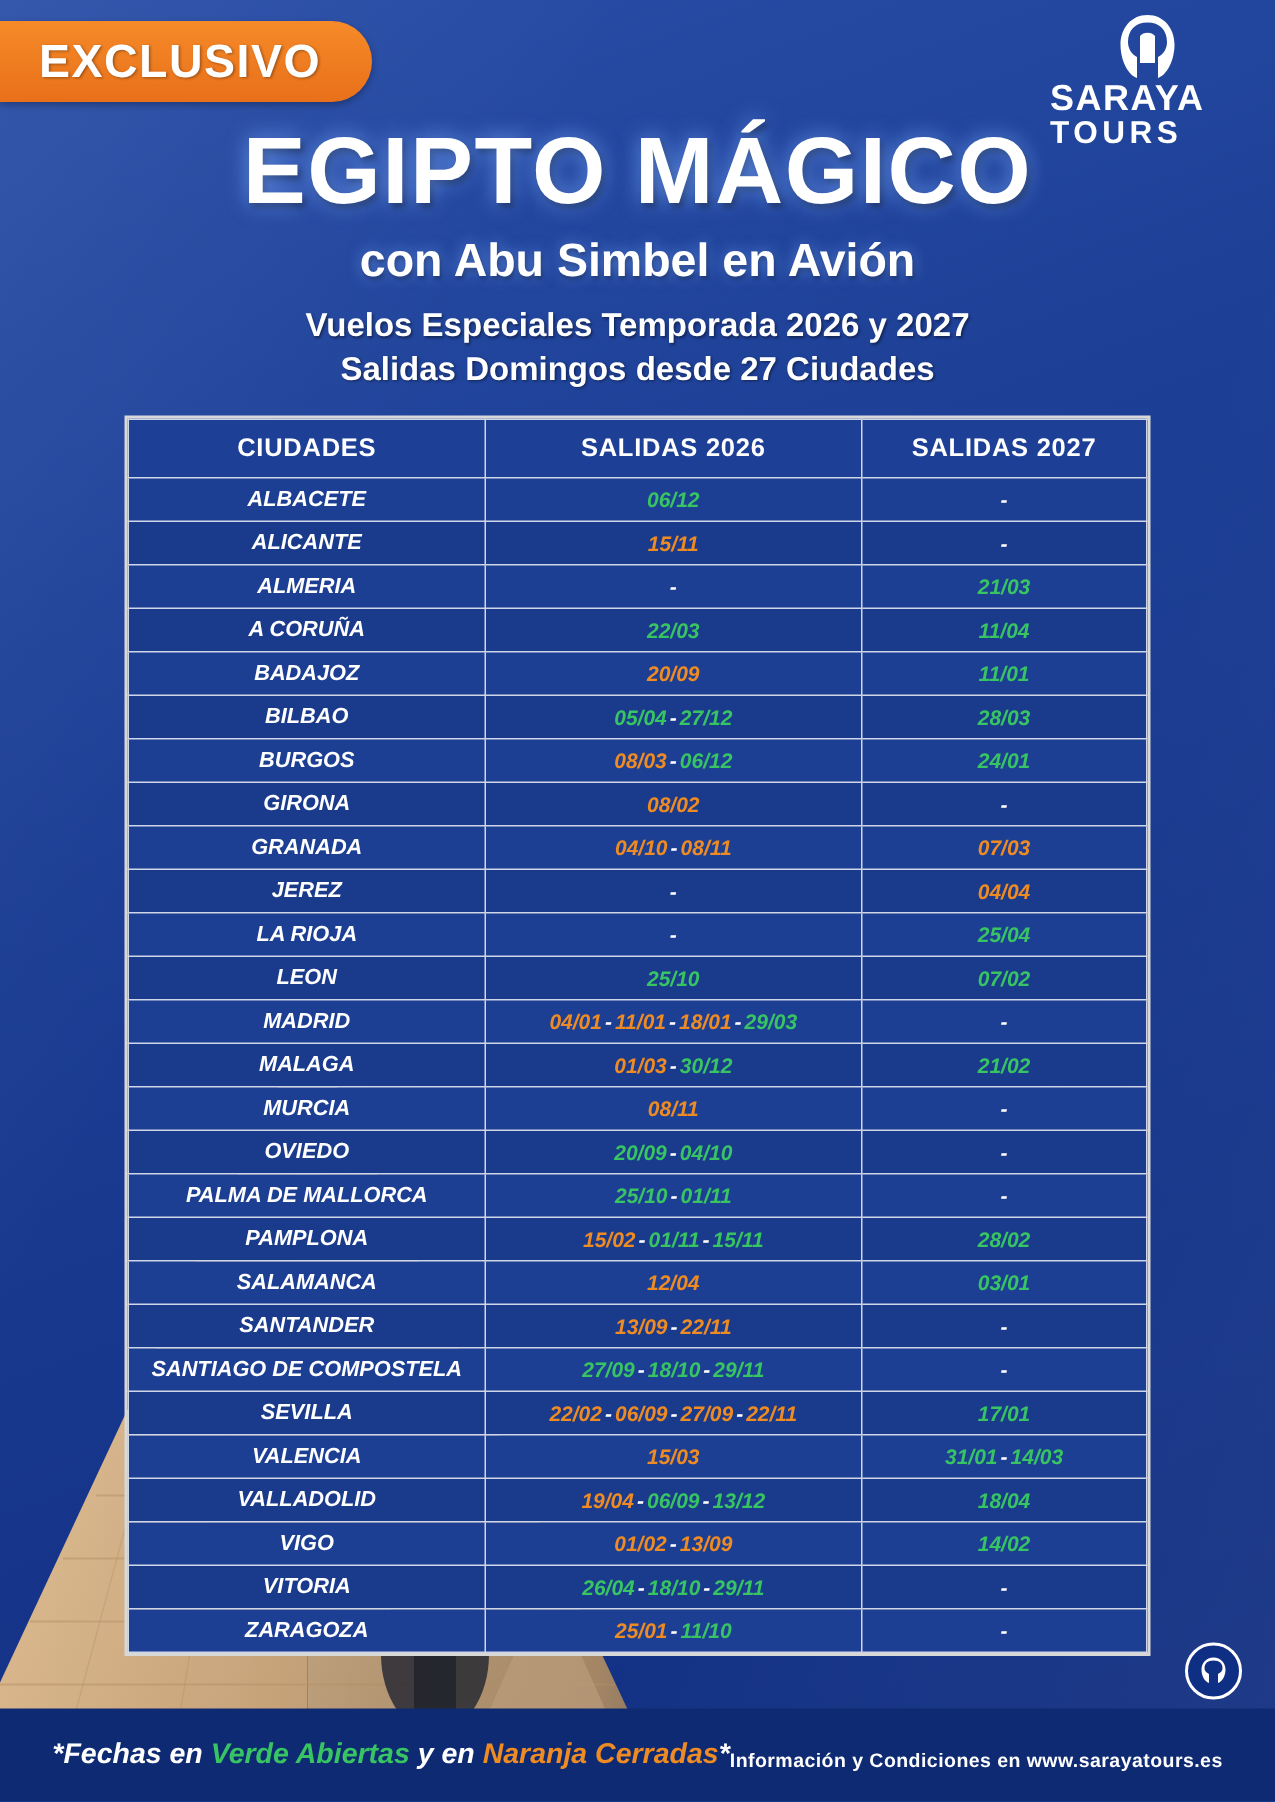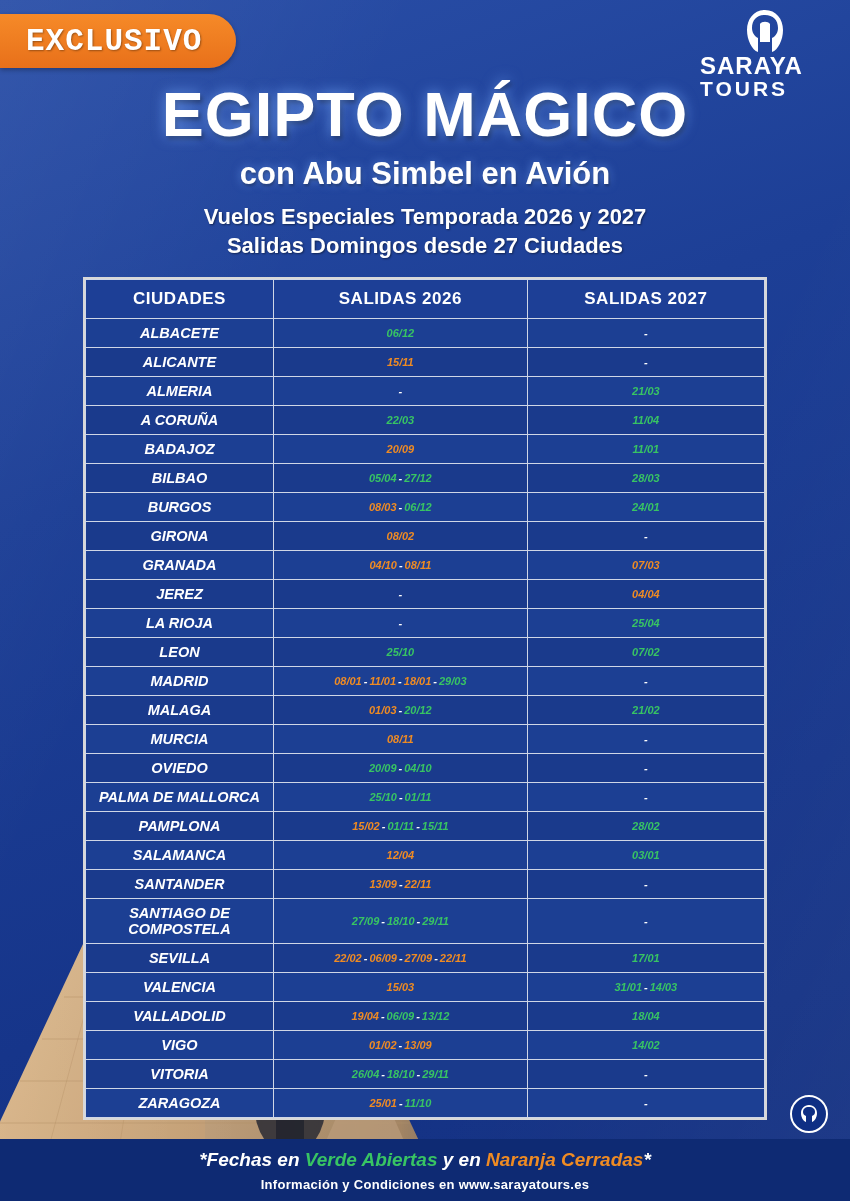--- a/index.html
+++ b/index.html
@@ -38,21 +38,20 @@
   .ribbon {
     position: absolute;
     left: 0; top: 14px;
     height: 54px;
     padding: 0 34px 0 26px;
     display: flex; align-items: center;
     background: linear-gradient(180deg,#f68a28 0%, #e8701a 100%);
     border-radius: 0 27px 27px 0;
     box-shadow: 0 2px 5px rgba(0,0,0,0.3);
     z-index: 6;
-    font-family: Liberation Mono, monospace;
   }
   .ribbon span {
     color: #ffffff;
     font-size: 31px;
     font-weight: bold;
     letter-spacing: 1px;
     text-shadow: 1px 1px 2px rgba(0,0,0,0.35);
   }
 
   
@@ -114,34 +113,34 @@
     background: #1d3f96;
     color: #ffffff;
     font-size: 17px;
     font-style: normal;
     letter-spacing: 0.5px;
     padding: 9px 4px;
   }
   tbody td { padding: 6px 4px; font-size: 14.5px; }
   tbody tr { background: #1c3f93; }
   tbody tr:nth-child(even) { background: #1a3a8c; }
-  td.city { color:#ffffff; width: 188px; font-size: 14.5px; }
-  td.dates { color:#ffffff; font-size: 11px; }
+  td.city { color:#ffffff; width: 238px; font-size: 14.5px; }
+  td.dates { color:#ffffff; font-size: 14px; }
   .g { color:#38c463; }
   .o { color:#ef8b23; }
   .sep { color:#ffffff; padding: 0 2px; }
   .dash { color:#ffffff; }
 
   
   .footer {
     position:absolute; left:0; right:0; bottom:0;
     height: 62px;
     background: #0e2a73;
     z-index: 7;
-    display:flex; flex-direction:column; align-items:center; justify-content:center;text-align:center;
+    display:flex; flex-direction:row; align-items:center; justify-content:center;text-align:center;
   }
   .footer .f1 { font-size: 19px; font-weight: bold; font-style: italic; color:#ffffff; }
   .footer .f2 { margin-top:6px; font-size: 13px; font-weight:bold; color:#ffffff; letter-spacing:0.3px; }
 
   .badge-circle {
     position:absolute; right: 22px; bottom: 68px;
     width: 38px; height: 38px; border-radius: 50%;
     background:#0f2f84; border:2px solid #ffffff;
     display:flex; align-items:center; justify-content:center;
     z-index: 7;
@@ -286,26 +285,26 @@
             <td class="dates"><span class="dash">-</span></td>
             <td class="dates"><span class="g">25/04</span></td>
           </tr>
           <tr>
             <td class="city">LEON</td>
             <td class="dates"><span class="g">25/10</span></td>
             <td class="dates"><span class="g">07/02</span></td>
           </tr>
           <tr>
             <td class="city">MADRID</td>
-            <td class="dates"><span class="o">08/01</span><span class="sep">-</span><span class="o">11/01</span><span class="sep">-</span><span class="o">18/01</span><span class="sep">-</span><span class="g">29/03</span></td>
+            <td class="dates"><span class="o">04/01</span><span class="sep">-</span><span class="o">11/01</span><span class="sep">-</span><span class="o">18/01</span><span class="sep">-</span><span class="g">29/03</span></td>
             <td class="dates"><span class="dash">-</span></td>
           </tr>
           <tr>
             <td class="city">MALAGA</td>
-            <td class="dates"><span class="o">01/03</span><span class="sep">-</span><span class="g">20/12</span></td>
+            <td class="dates"><span class="o">01/03</span><span class="sep">-</span><span class="g">30/12</span></td>
             <td class="dates"><span class="g">21/02</span></td>
           </tr>
           <tr>
             <td class="city">MURCIA</td>
             <td class="dates"><span class="o">08/11</span></td>
             <td class="dates"><span class="dash">-</span></td>
           </tr>
           <tr>
             <td class="city">OVIEDO</td>
             <td class="dates"><span class="g">20/09</span><span class="sep">-</span><span class="g">04/10</span></td>

